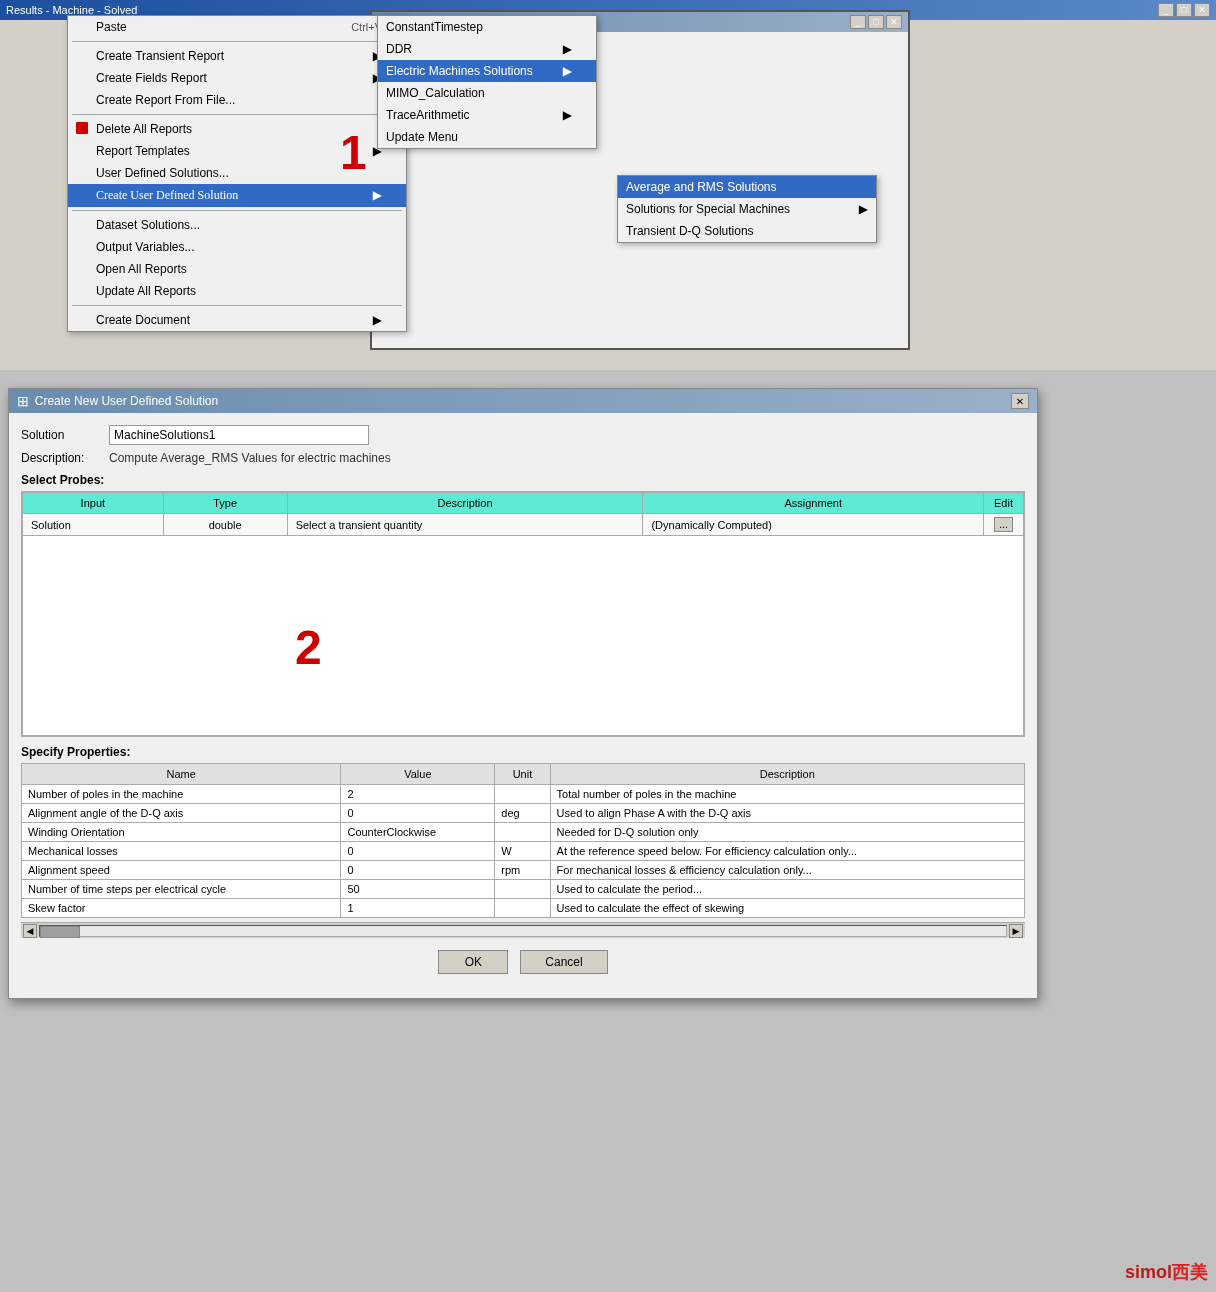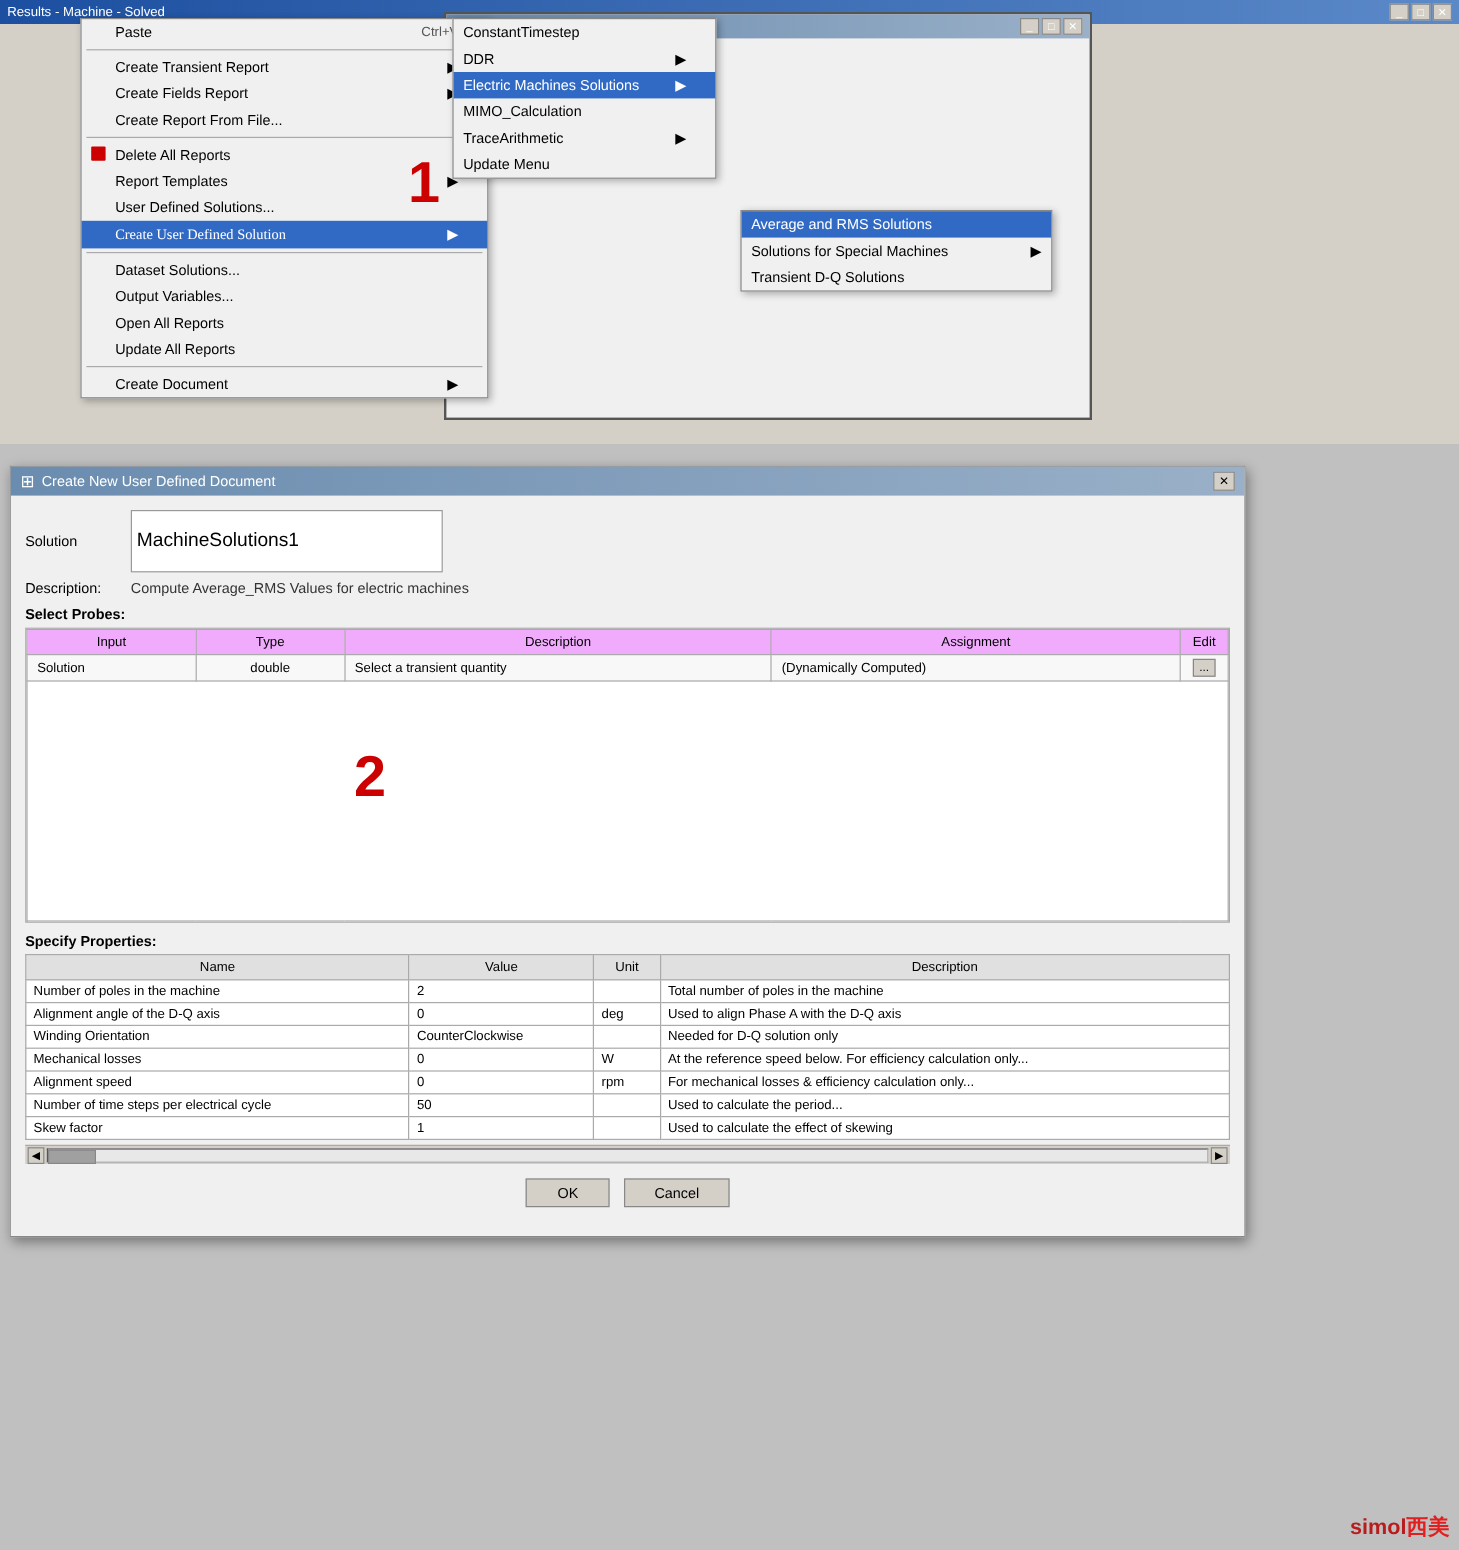--- a/index.html
+++ b/index.html
@@ -41,29 +41,29 @@
     .tree-item { padding: 2px 4px; display: flex; align-items: center; gap: 4px; font-size: 11px; }
     .tree-expand { color: #555; font-size: 10px; }
 
     
     .dialog { position: absolute; top: 388px; left: 8px; width: 1030px; background: #f0f0f0; border: 1px solid #888; box-shadow: 2px 4px 10px rgba(0,0,0,0.4); z-index: 50; }
     .dialog-titlebar { background: linear-gradient(to right, #6a8caf, #9ab0c8); color: white; padding: 4px 8px; display: flex; align-items: center; justify-content: space-between; font-size: 12px; }
     .dialog-close { width: 18px; height: 16px; background: #d4d0c8; border: 1px solid #888; font-size: 10px; display: flex; align-items: center; justify-content: center; cursor: pointer; color: black; }
     .dialog-body { padding: 12px; }
     .form-row { display: flex; align-items: center; gap: 8px; margin-bottom: 6px; }
     .form-label { min-width: 80px; font-size: 12px; }
-    .form-input { border: 1px solid #999; background: white; padding: 16px 4px; font-size: 16px; width: 260px; }
+    .form-input { border: 1px solid #999; background: white; padding: 2px 4px; font-size: 12px; width: 260px; }
     .form-text { font-size: 12px; color: #333; }
 
     
     .section-label { font-size: 12px; font-weight: bold; margin: 8px 0 4px 0; }
 
     
     .data-table { width: 100%; border-collapse: collapse; border: 1px solid #aaa; font-size: 11px; }
-    .data-table th { background: #f0abfc; border: 1px solid #aaa; padding: 4px 8px; text-align: center; font-weight: normal; }
+    .data-table th { background: #5eead4; border: 1px solid #aaa; padding: 4px 8px; text-align: center; font-weight: normal; }
     .data-table td { border: 1px solid #aaa; padding: 3px 8px; background: white; }
     .data-table td.center { text-align: center; }
     .data-table .edit-col { width: 40px; text-align: center; }
 
     
     .table-area { border: 1px solid #aaa; background: white; min-height: 240px; margin-bottom: 8px; }
     .data-row td { background: #f8f8f8; }
 
     
     .props-table { width: 100%; border-collapse: collapse; border: 1px solid #aaa; font-size: 11px; }
@@ -226,21 +226,21 @@
 </div>
 
 <div class="step-number step-1">
   <span>1</span>
 </div>
 
 <div class="dialog">
   <div class="dialog-titlebar">
     <div style="display:flex;align-items:center;gap:6px;">
       <span style="font-size:14px;">⊞</span>
-      <span>Create New User Defined Document</span>
+      <span>Create New User Defined Solution</span>
     </div>
     <div class="dialog-close">✕</div>
   </div>
   <div class="dialog-body">
 
     <div class="form-row">
       <span class="form-label">Solution</span>
       <input class="form-input" type="text" value="MachineSolutions1" style="">
     </div>
 

